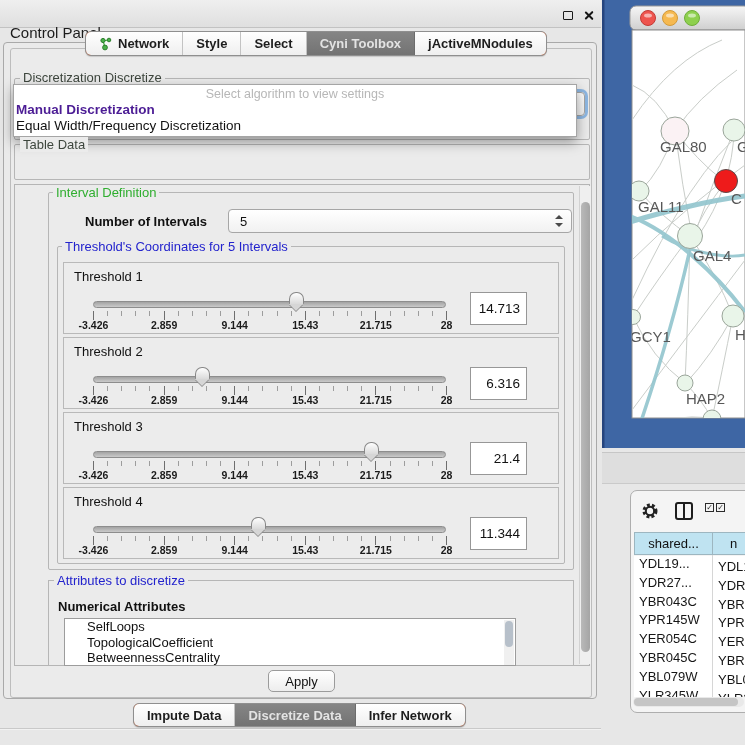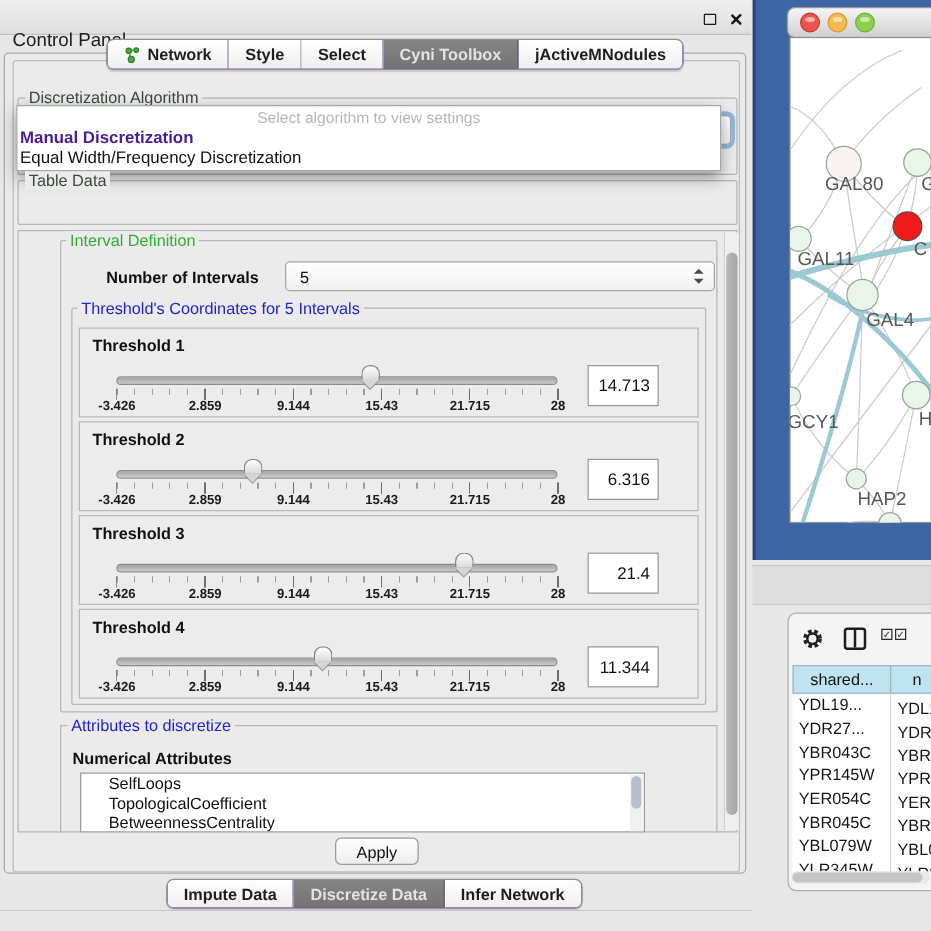--- a/index.html
+++ b/index.html
@@ -17,21 +17,21 @@
   .close-x::before{transform:rotate(45deg);}
   .close-x::after{transform:rotate(-45deg);}
 
   .outer-panel{position:absolute;left:3px;top:42px;width:594px;height:657px;
     background:#eaeaea;border:1px solid #a9a9a9;border-radius:4px;}
   .inner-panel{position:absolute;left:10px;top:48px;width:582px;height:650px;
     background:#ebebeb;border:1px solid #bdbdbd;border-radius:3px;}
 
   
   .segbar{position:absolute;display:flex;height:25px;border:1px solid #8f8f8f;border-radius:6px;
-    background:#6d28d9;overflow:hidden;box-shadow:0 1px 1px rgba(0,0,0,.15);z-index:30;}
+    background:#c2410c;overflow:hidden;box-shadow:0 1px 1px rgba(0,0,0,.15);z-index:30;}
   .seg{display:flex;align-items:center;padding:0 13px;font-size:13px;font-weight:600;color:#1d1d1d;
     background:linear-gradient(#ffffff,#efefef);border-right:1px solid #c3c3c3;}
   .seg:last-child{border-right:none;}
   .seg.dark{background:linear-gradient(#858585,#737373);color:#e3e3e3;border-right-color:#6c6c6c;}
   .seg .neticon{margin-right:6px;}
 
   
   .group{position:absolute;border:1px solid #b6b6b6;border-radius:2px;}
   .group-title{position:absolute;font-size:13px;background:#ebebeb;padding:0 3px;white-space:nowrap;z-index:5;}
   .t-green{color:#2fae2f;}
@@ -57,21 +57,21 @@
   
   .viewport{position:absolute;left:14px;top:184px;width:576px;height:482px;border:1px solid #b5b5b5;background:#ebebeb;overflow:hidden;}
   .vscroll-track{position:absolute;left:579px;top:186px;width:12px;height:478px;background:#efefef;border-left:1px solid #d2d2d2;}
   .vscroll-thumb{position:absolute;left:580.5px;top:202px;width:9px;height:450px;background:linear-gradient(to right,#b9b9b9,#a5a5a5);border-radius:5px;}
 
   .label-bold{position:absolute;font-size:13px;font-weight:bold;color:#111;white-space:nowrap;}
 
   
   #thresholds-list{position:absolute;left:63px;top:262px;width:496px;}
   .tpanel{position:relative;height:72px;margin-bottom:3px;border:1px solid #b9b9b9;background:#ececec;}
-  .tpanel-label{position:absolute;left:10px;top:6px;font-size:13px;font-weight:bold;color:#111;}
+  .tpanel-label{position:absolute;left:10px;top:6px;font-size:13px;font-weight:normal;color:#111;}
   .track{position:absolute;left:29px;top:38px;width:353px;height:7px;border-radius:4px;
     background:linear-gradient(#a3a3a3,#cacaca);border:1px solid #8d8d8d;}
   .thumb{position:absolute;top:29px;width:15px;height:12px;background:linear-gradient(#fefefe,#dadada);
     border:1px solid #878787;border-bottom:none;border-radius:7px 7px 1px 1px;z-index:2;}
   .thumb::after{content:'';position:absolute;top:11px;left:-1px;width:0;height:0;
     border-left:7.5px solid transparent;border-right:7.5px solid transparent;border-top:7px solid #d6d6d6;
     filter:drop-shadow(0 1px 0 #878787);}
   .ticks{position:absolute;left:29px;top:48px;width:355px;height:9px;
     background-image:repeating-linear-gradient(to right,#6e6e6e 0 1px,transparent 1px 70.6px),
                      repeating-linear-gradient(to right,#9d9d9d 0 1px,transparent 1px 14.12px);
@@ -149,21 +149,21 @@
     </div>
     <div class="seg dark">
       <span>Cyni Toolbox</span>
     </div>
     <div class="seg">
       <span>jActiveMNodules</span>
     </div>
   </div>
 
   <div class="group" style="left:14px;top:78px;width:576px;height:62px;"></div>
-  <span class="group-title t-dark" style="left:20px;top:70px;">Discretization Algorithm</span>
+  <span class="group-title t-dark" style="left:20px;top:70px;">Discretization Discretize</span>
   <div class="combo focused" style="left:22px;top:92px;width:563px;height:24px;">
     <span class="spin"></span>
   </div>
 
   <div class="popup">
     <div class="popup-hint">Select algorithm to view settings</div>
     <div class="popup-opt1">Manual Discretization</div>
     <div class="popup-opt2">Equal Width/Frequency Discretization</div>
   </div>
 

